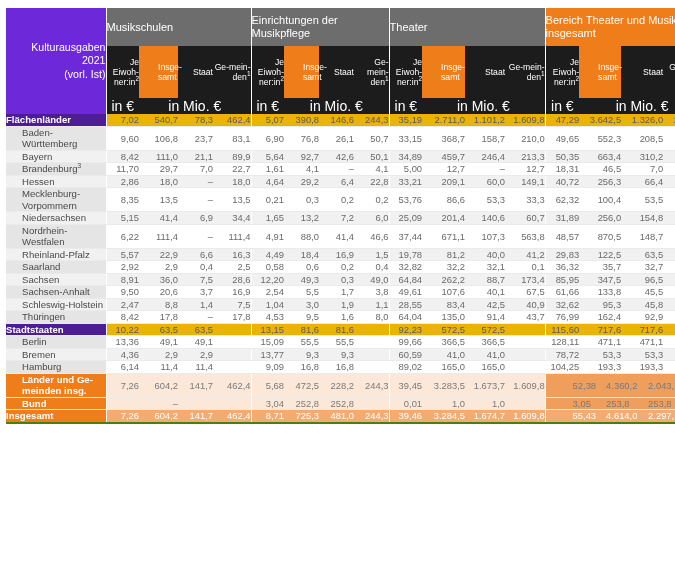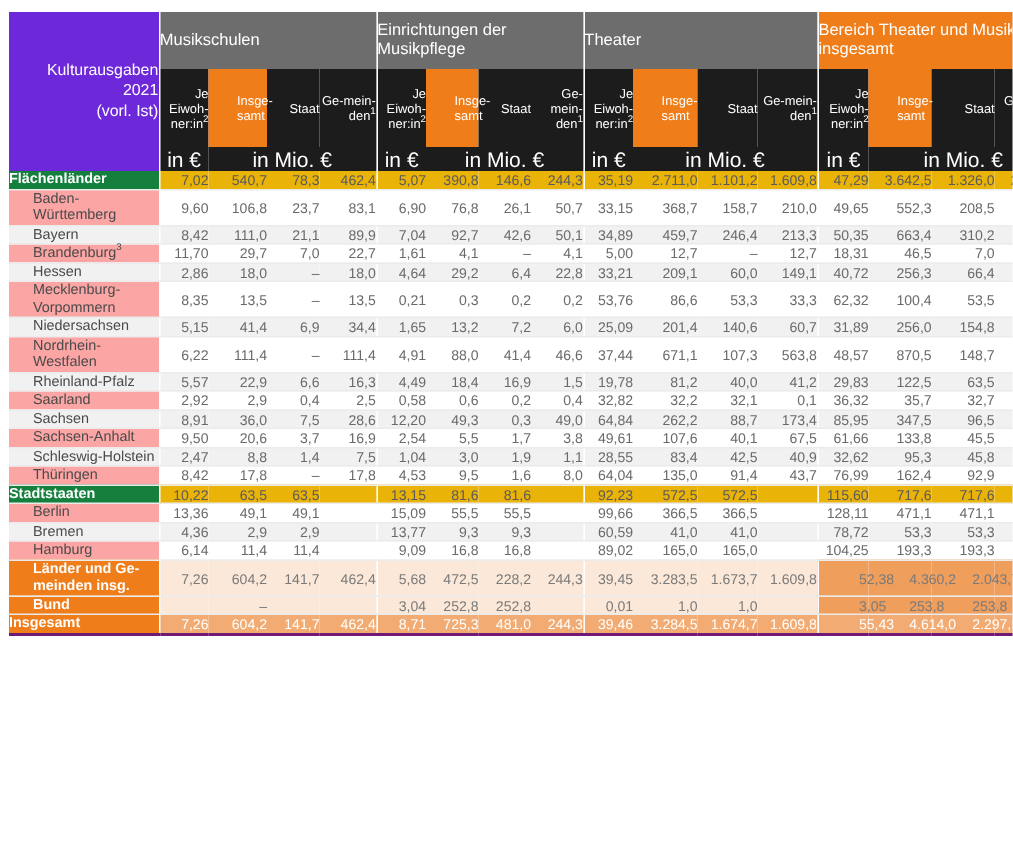--- a/index.html
+++ b/index.html
@@ -76,51 +76,51 @@
     vertical-align:bottom;
   }
 
   
   .lbl{
     text-align:left;
     padding:4px 6px 4px 10px;
     font-size:9.6px;
     color:#4a4a4a;
     line-height:11.5px;
-    background:#fca5a5;
+    background:#e5e5e5;
   }
   .lbl.indent{ padding-left:16px; }
   td.num{
     text-align:right;
     padding:4px 5px 4px 2px;
     font-size:9.4px;
     color:#6a6a6a;
     white-space:nowrap;
   }
   tr.alt td{ background:#f1f1f1; }
   tr.alt td.lbl{ background:#f1f1f1;margin-left:38px; }
 
   
   tr.sum td{ background:#eab308; color:#5a5a5a; }
-  tr.sum td.lbl{ background:#15803d; color:#ffffff; font-weight:bold; }
+  tr.sum td.lbl{ background:#4c1d95; color:#ffffff; font-weight:bold; }
   tr.sum2 td{ background:#fbe8d8; color:#7a7a7a; }
   tr.sum2 td.lbl{ background:#ef7d1a; color:#ffffff; font-weight:bold;padding-left:16px; }
   tr.total td{ background:#f2ab72; color:#ffffff; }
   tr.total td.lbl{ background:#ef7d1a; color:#ffffff; font-weight:bold; }
 
   
   tr.sum2 td.blk4, tr.total td.blk4{ background:#ef9e5c;padding-left:27px; }
   tr.total td.blk4{ background:#f2ab72; }
 
   
   td.sep, th.sep{ border-left:1px solid #ffffff; }
   tr.alt td.sep{ border-left:1px solid #ffffff; }
 
   .rowline td{ border-bottom:1px solid #ebebeb; }
-  tr.lastline td{ border-bottom:2px solid #701a75; }
+  tr.lastline td{ border-bottom:2px solid #4d7c0f; }
 
   sup{ font-size:6.5px; vertical-align:super; line-height:0; }
 </style>
 </head>
 <body>
 
 <div id="table-root">
   <table class="kt">
     <colgroup>
       <col style="width:100px">
@@ -228,21 +228,21 @@
           <td class="num blk4">552,3</td>
           <td class="num blk4">208,5</td>
           <td class="num blk4">343,8</td>
         </tr>
         <tr class="rowline alt">
           <td class="lbl indent">Bayern</td>
           <td class="num sep">8,42</td>
           <td class="num">111,0</td>
           <td class="num">21,1</td>
           <td class="num">89,9</td>
-          <td class="num sep">7,04</td>
+          <td class="num sep">5,64</td>
           <td class="num">92,7</td>
           <td class="num">42,6</td>
           <td class="num">50,1</td>
           <td class="num sep">34,89</td>
           <td class="num">459,7</td>
           <td class="num">246,4</td>
           <td class="num">213,3</td>
           <td class="num sep blk4">50,35</td>
           <td class="num blk4">663,4</td>
           <td class="num blk4">310,2</td>

